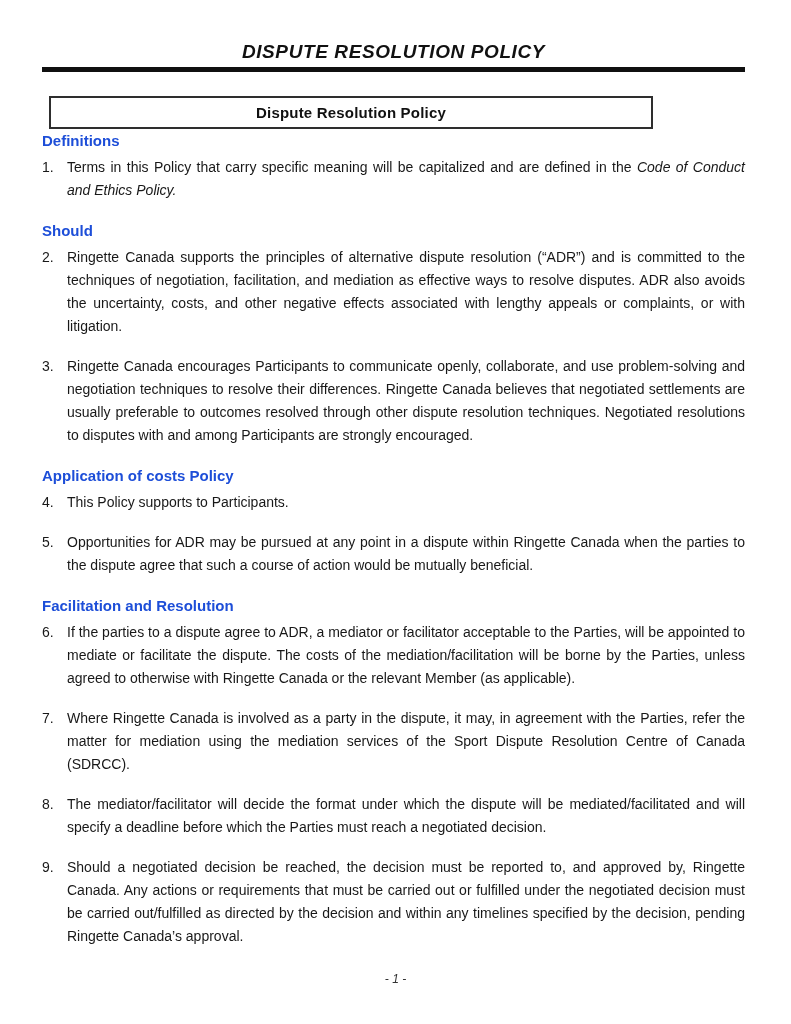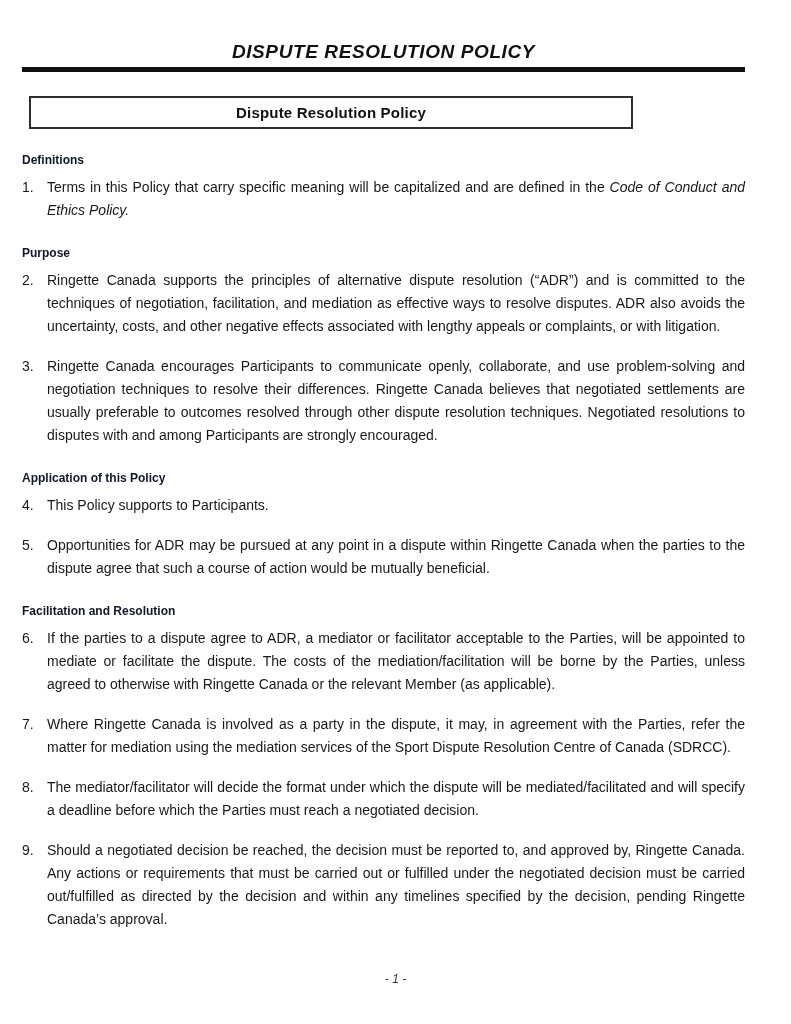--- a/index.html
+++ b/index.html
@@ -7,21 +7,21 @@
   body {
     width: 791px;
     height: 1024px;
     font-family: "Liberation Sans", sans-serif;
     color: #181818;
     overflow: hidden;
   }
   .page {
     width: 791px;
     height: 1024px;
-    padding: 40px 46px 0 22px;
+    padding: 40px 46px 0 42px;
     background: #ffffff;
     position: relative;
   }
   
   .doc-title {
     font-size: 19px;
     font-weight: bold;
     font-style: italic;
     text-align: center;
     letter-spacing: 0.6px;
@@ -45,26 +45,25 @@
     justify-content: center;
   }
   .title-box span {
     font-weight: bold;
     font-size: 15px;
     letter-spacing: 0.2px;
     color: #111;
   }
   
   .sec-heading {
-    font-size: 12px;
+    font-size: 15px;
     font-weight: bold;
     line-height: 23px;
-    margin-top: 20px;
     margin-bottom: 4px;
-    color: #0f172a;
+    color: #1d4ed8;
   }
   .item {
     display: flex;
     margin-bottom: 17px;
     line-height: 23px;
     font-size: 14px;
   }
   .item-number {
     width: 25px;
     flex-shrink: 0;
@@ -102,32 +101,32 @@
 
   <main id="sections">
       <section>
         <h2 class="sec-heading">Definitions</h2>
         <div class="item">
           <span class="item-number">1.</span>
           <div class="item-text"><span>Terms in this Policy that carry specific meaning will be capitalized and are defined in the </span><span class="italic">Code of Conduct and Ethics Policy.</span></div>
         </div>
       </section>
       <section>
-        <h2 class="sec-heading">Purpose</h2>
+        <h2 class="sec-heading">Should</h2>
         <div class="item">
           <span class="item-number">2.</span>
           <div class="item-text"><span>Ringette Canada supports the principles of alternative dispute resolution (“ADR”) and is committed to the techniques of negotiation, facilitation, and mediation as effective ways to resolve disputes. ADR also avoids the uncertainty, costs, and other negative effects associated with lengthy appeals or complaints, or with litigation.</span></div>
         </div>
         <div class="item">
           <span class="item-number">3.</span>
           <div class="item-text"><span>Ringette Canada encourages Participants to communicate openly, collaborate, and use problem-solving and negotiation techniques to resolve their differences. Ringette Canada believes that negotiated settlements are usually preferable to outcomes resolved through other dispute resolution techniques. Negotiated resolutions to disputes with and among Participants are strongly encouraged.</span></div>
         </div>
       </section>
       <section>
-        <h2 class="sec-heading">Application of this Policy</h2>
+        <h2 class="sec-heading">Application of costs Policy</h2>
         <div class="item">
           <span class="item-number">4.</span>
           <div class="item-text"><span>This Policy supports to Participants.</span></div>
         </div>
         <div class="item">
           <span class="item-number">5.</span>
           <div class="item-text"><span>Opportunities for ADR may be pursued at any point in a dispute within Ringette Canada when the parties to the dispute agree that such a course of action would be mutually beneficial.</span></div>
         </div>
       </section>
       <section>

